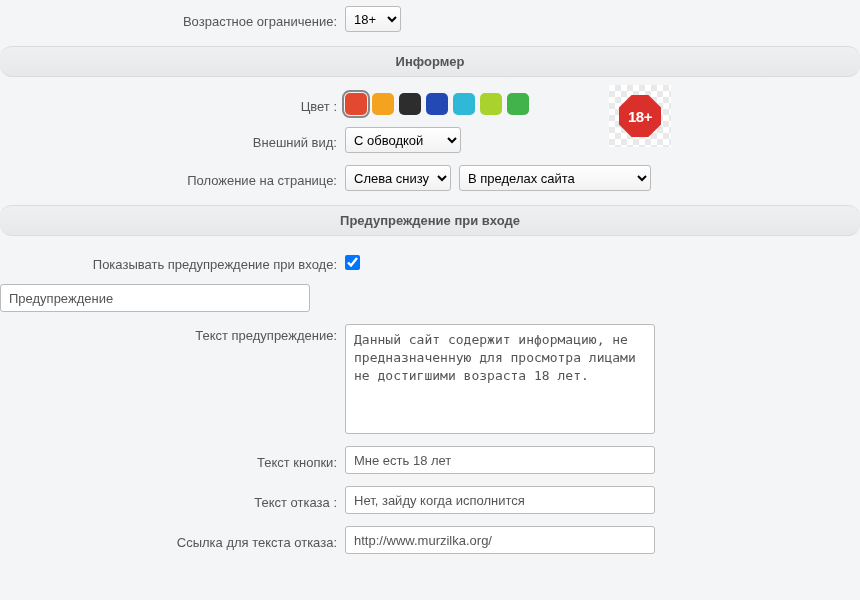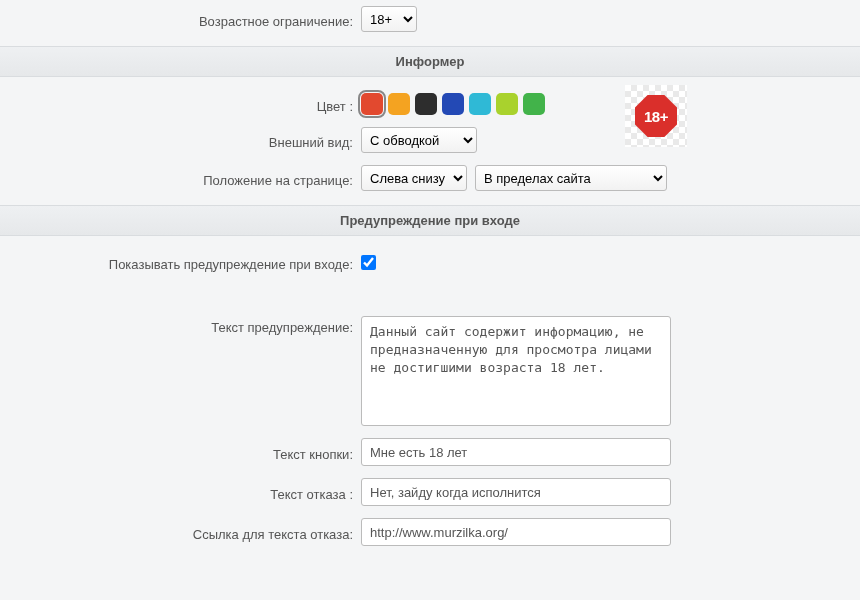--- a/index.html
+++ b/index.html
@@ -8,21 +8,21 @@
     padding: 0;
     font-family: Arial, Helvetica, sans-serif;
     font-size: 13px;
     background: #f4f5f6;
     color: #444;
     width: 860px;
   }
   .form-row {
     display: flex;
     align-items: center;
-    padding: 6px 16px;
+    padding: 6px 0;
     min-height: 32px;
   }
   .form-row.row-top { align-items: flex-start; }
   .form-label {
     width: 345px;
     text-align: right;
     padding-right: 8px;
     color: #555;
     flex-shrink: 0;
     padding-top: 4px;
@@ -36,20 +36,21 @@
   }
   .section-header {
     background: linear-gradient(#eef0f2, #e6e8ea);
     border-top: 1px solid #d9dcdf;
     border-bottom: 1px solid #d9dcdf;
     text-align: center;
     padding: 7px 12px;
     font-weight: bold;
     color: #555;
     margin: 8px 0 10px 0;
+    border-radius: 12px;
   }
   select.sel {
     font-size: 13px;
     padding: 3px 4px;
     border: 1px solid #bbb;
     border-radius: 3px;
     background: linear-gradient(#fff,#f2f2f2);
     height: 26px;
   }
   input[type="text"].txt {
@@ -199,20 +200,23 @@
 <div class="section-header">Предупреждение при входе</div>
 
 <div class="form-row">
   <div class="form-label">Показывать предупреждение при входе:</div>
   <div class="form-control-cell">
     <input type="checkbox" class="chk" checked="" style="">
   </div>
 </div>
 
 <div class="form-row">
+  <div class="form-control-cell">
+    <input type="text" class="txt" value="Предупреждение" style="">
+  </div>
 </div>
 
 <div class="form-row row-top">
   <div class="form-label">Текст предупреждение:</div>
   <div class="form-control-cell">
     <textarea class="txa" style="">Данный сайт содержит информацию, не предназначенную для просмотра лицами не достигшими возраста 18 лет.</textarea>
   </div>
 </div>
 
 <div class="form-row">

